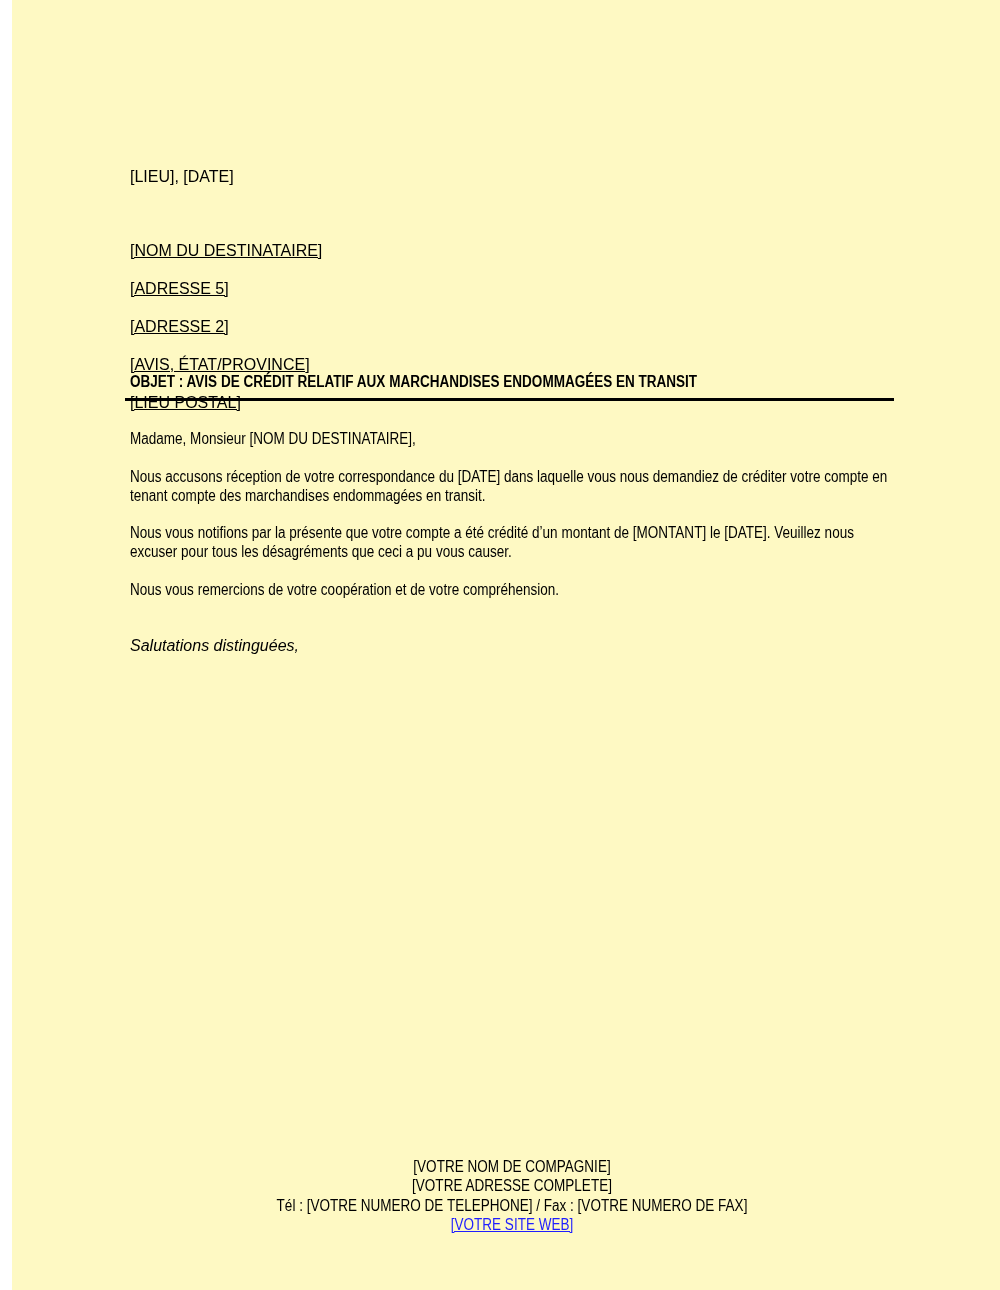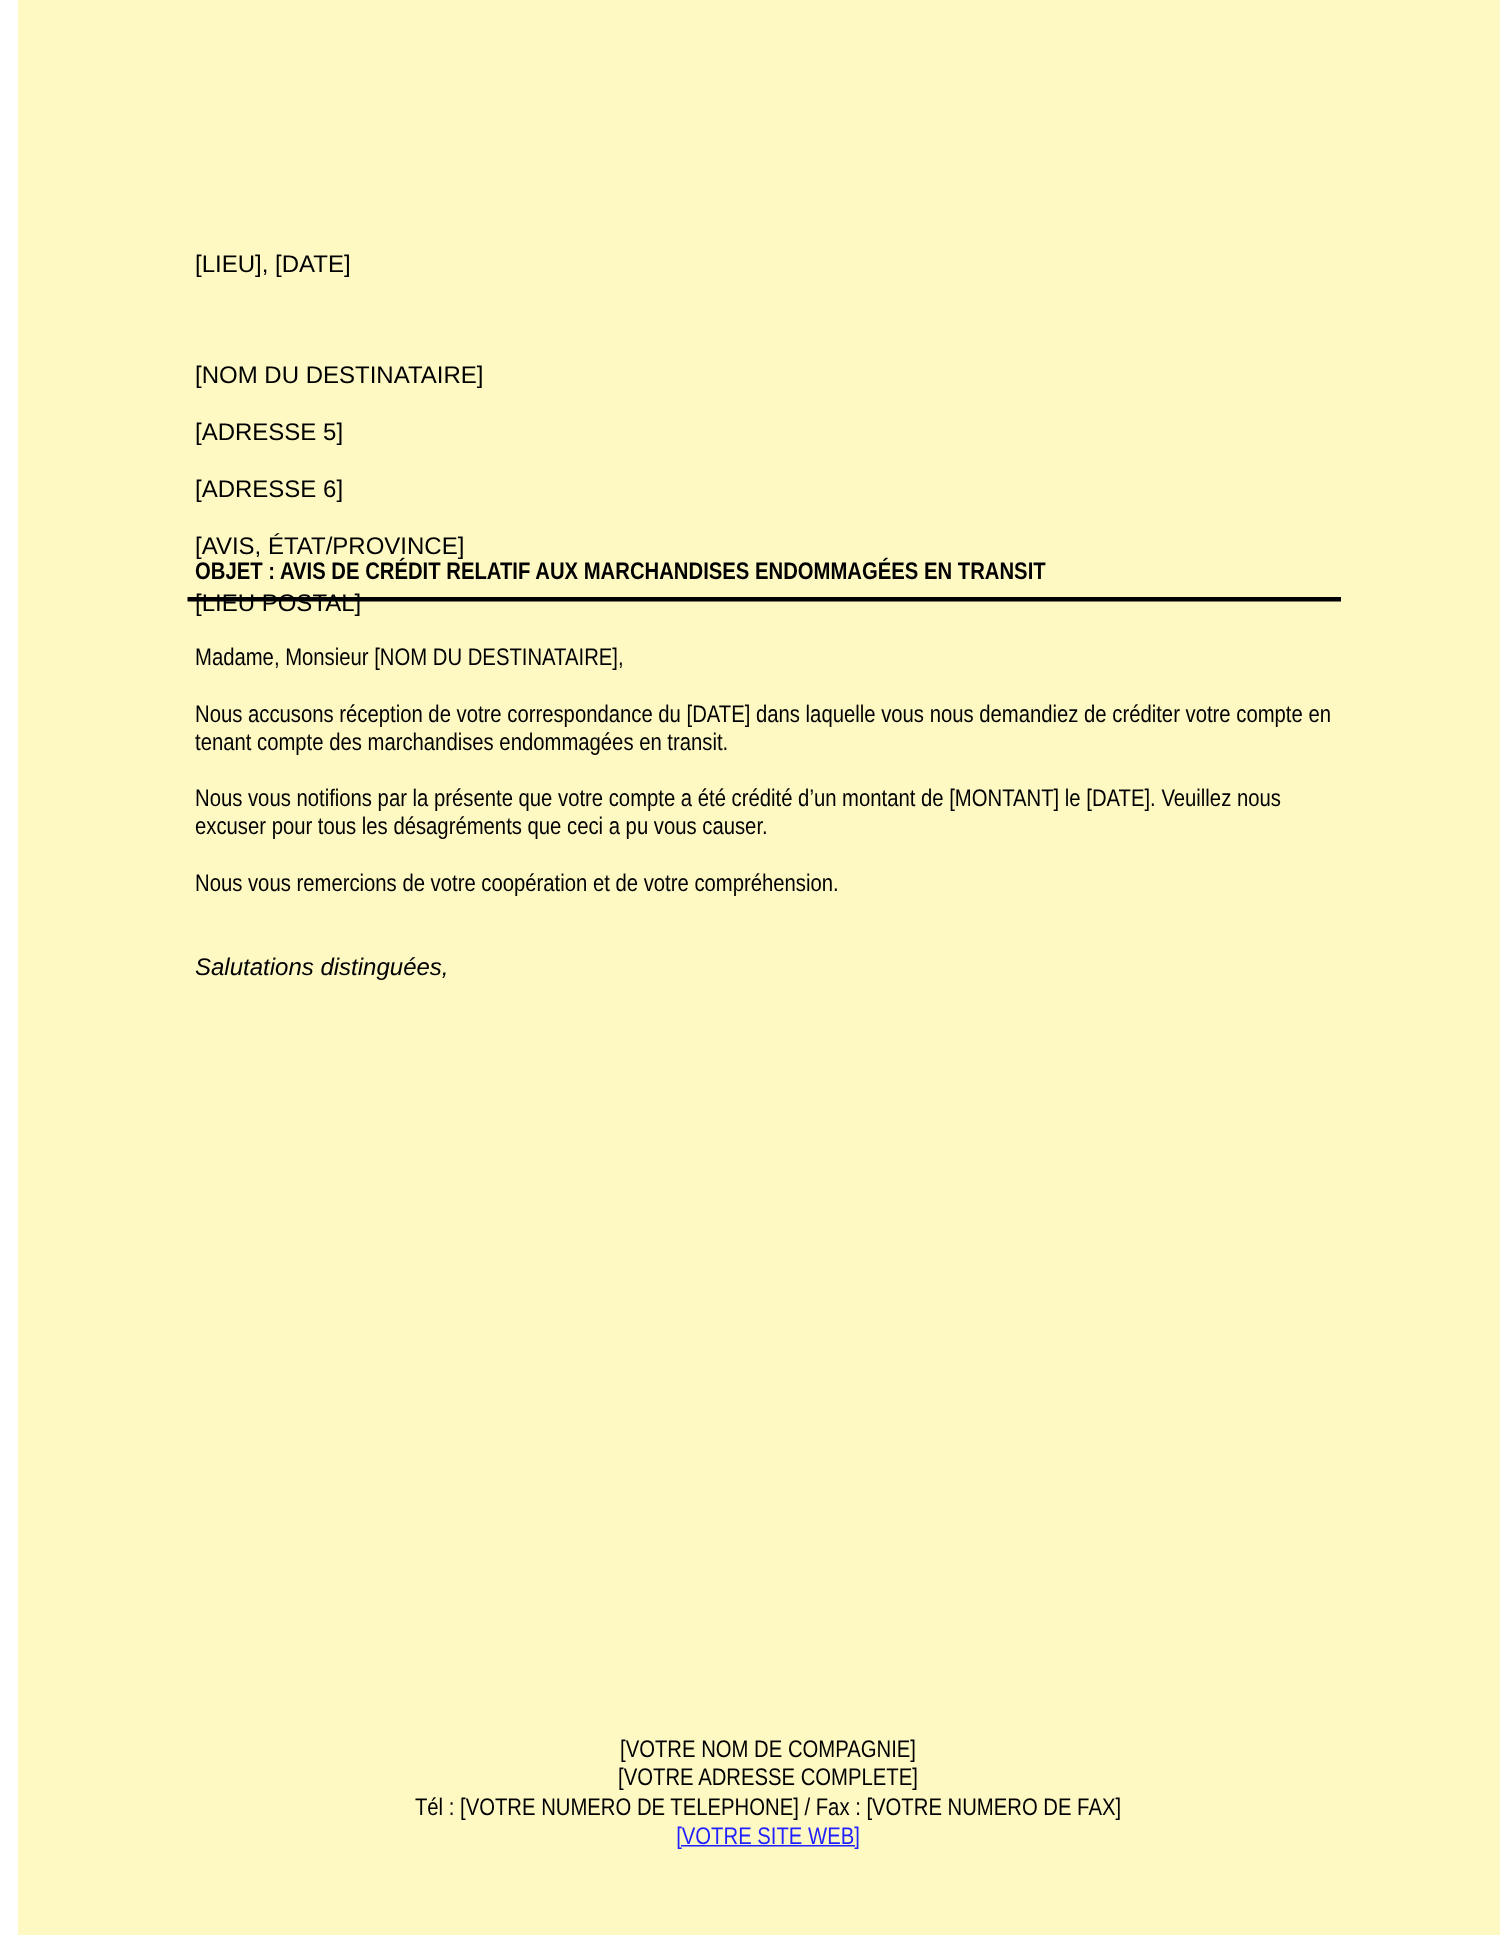--- a/index.html
+++ b/index.html
@@ -18,21 +18,21 @@
   
   .regular { left: 118px; }
   
   .condensed {
     left: 118px;
     width: 906px;
     transform: scaleX(0.845);
     transform-origin: 0 0;
   }
   .date-line   { top: 167px; }
-  .recipient   { top: 222px; }
+  .recipient   { top: 222px; text-decoration: underline; }
   .subject     { top: 372px; font-weight: bold; white-space: nowrap; }
   .rule {
     position: absolute;
     top: 398px;
     left: 113px;
     width: 769px;
     height: 3px;
     background: #000000;
   }
   .salutation  { top: 429px; }
@@ -61,21 +61,21 @@
 </head>
 <body>
 
 <div class="page">
 
   <div class="block regular date-line">[LIEU], [DATE]</div>
 
   <div class="block regular recipient">
     <span class="footer-line">[NOM DU DESTINATAIRE]</span>
     <span class="footer-line">[ADRESSE 5]</span>
-    <span class="footer-line">[ADRESSE 6]</span>
+    <span class="footer-line">[ADRESSE 2]</span>
     <span class="footer-line">[AVIS, ÉTAT/PROVINCE]</span>
     <span class="footer-line">[LIEU POSTAL]</span>
   </div>
 
   <div class="block condensed subject">OBJET : AVIS DE CRÉDIT RELATIF AUX MARCHANDISES ENDOMMAGÉES EN TRANSIT</div>
 
   <div class="rule"></div>
 
   <div class="block condensed salutation">Madame, Monsieur [NOM DU DESTINATAIRE],</div>
 

